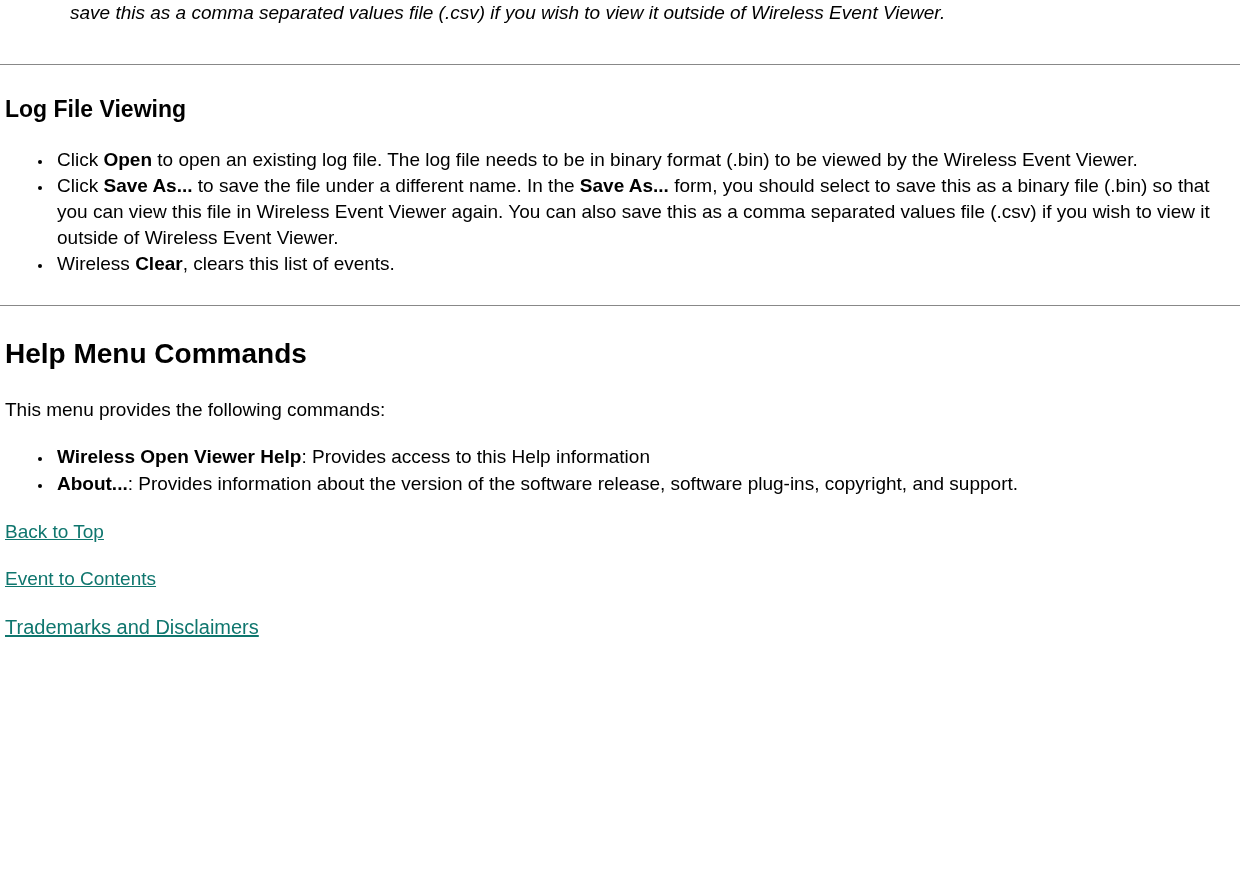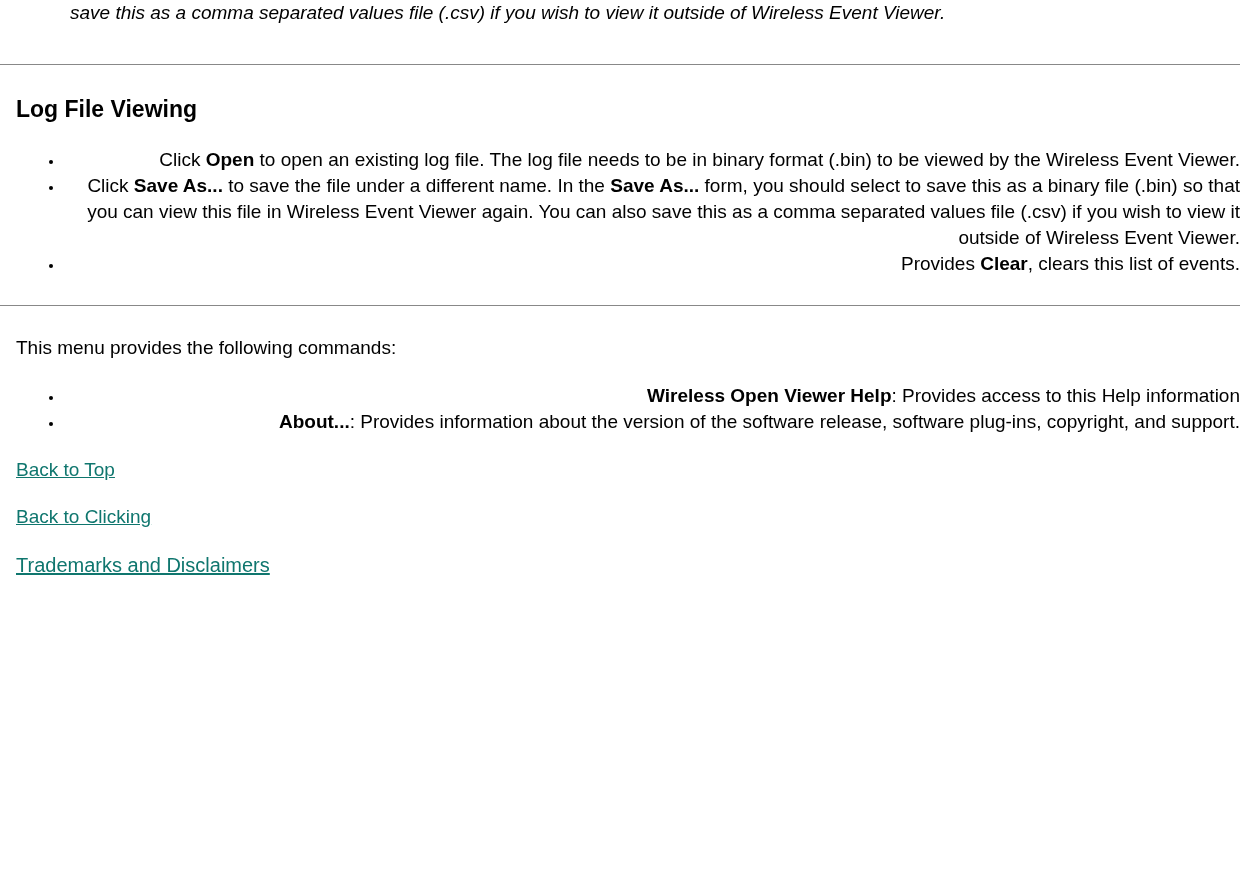--- a/index.html
+++ b/index.html
@@ -46,81 +46,81 @@
       margin-bottom: 22px;
     }
     ul {
       padding-left: 48px;
       margin-bottom: 14px;
     }
     ul li {
       list-style-type: disc;
       padding-left: 4px;
       margin-bottom: 1px;
-      text-align: right;
     }
     li::marker {
       font-size: 14px;
     }
     .bold {
       font-weight: bold;
     }
     a {
       color: #0f766e;
       text-decoration: underline;
     }
     .link-para {
       margin-top: 22px;
       margin-bottom: 22px;
     }
     .small-link {
       font-family: Arial, Helvetica, sans-serif;
       font-size: 20px;
     }
     .section-padding {
-      padding-left: 16px;
+      padding-left: 5px;
     }
   </style>
 </head>
 <body>
 
 <div class="top-fragment">save this as a comma separated values file (.csv) if you wish to view it outside of Wireless Event Viewer.</div>
 
 <hr>
 
 <div class="section-padding">
   <h2>Log File Viewing</h2>
   <ul>
     <li>
       <span>Click </span><span class="bold">Open</span><span> to open an existing log file. The log file needs to be in binary format (.bin) to be viewed by the Wireless Event Viewer.</span>
     </li>
     <li>
       <span>Click </span><span class="bold">Save As...</span><span> to save the file under a different name. In the </span><span class="bold">Save As...</span><span> form, you should select to save this as a binary file (.bin) so that you can view this file in Wireless Event Viewer again. You can also save this as a comma separated values file (.csv) if you wish to view it outside of Wireless Event Viewer.</span>
     </li>
     <li>
-      <span>Provides </span><span class="bold">Clear</span><span>, clears this list of events.</span>
+      <span>Wireless </span><span class="bold">Clear</span><span>, clears this list of events.</span>
     </li>
   </ul>
 </div>
 
 <hr>
 
 <div class="section-padding">
+  <h1>Help Menu Commands</h1>
   <p class="intro-para">This menu provides the following commands:</p>
   <ul>
     <li>
       <span class="bold">Wireless Open Viewer Help</span><span>: Provides access to this Help information</span>
     </li>
     <li>
       <span class="bold">About...</span><span>: Provides information about the version of the software release, software plug-ins, copyright, and support.</span>
     </li>
   </ul>
 
   <p class="link-para">
     <a href="#">Back to Top</a>
   </p>
   <p class="link-para">
-    <a href="#">Back to Clicking</a>
+    <a href="#">Event to Contents</a>
   </p>
   <p class="link-para small-link">
     <a href="#">Trademarks and Disclaimers</a>
   </p>
 </div>
 
 </body></html>

